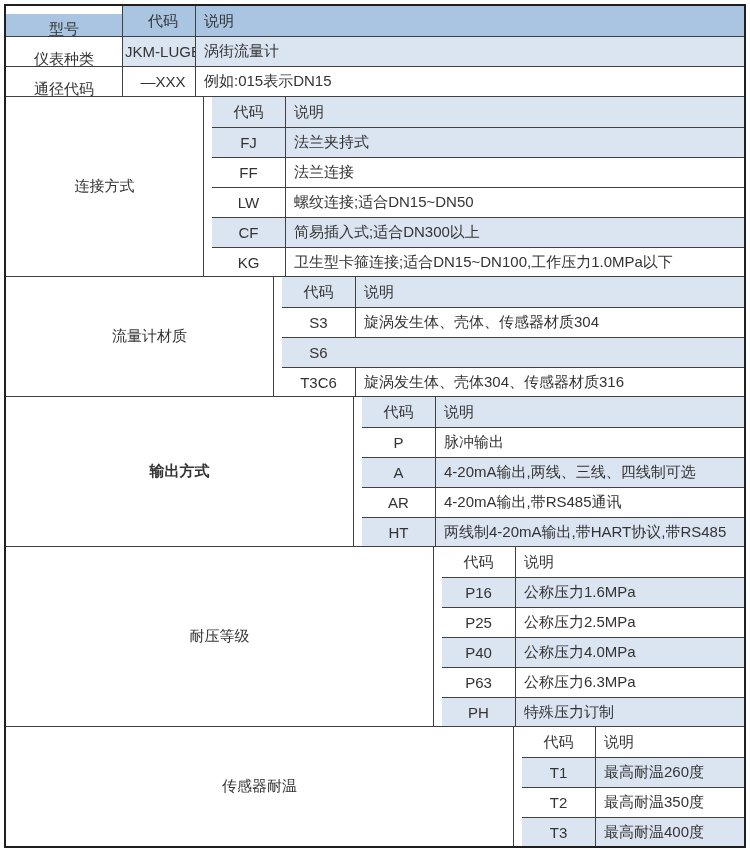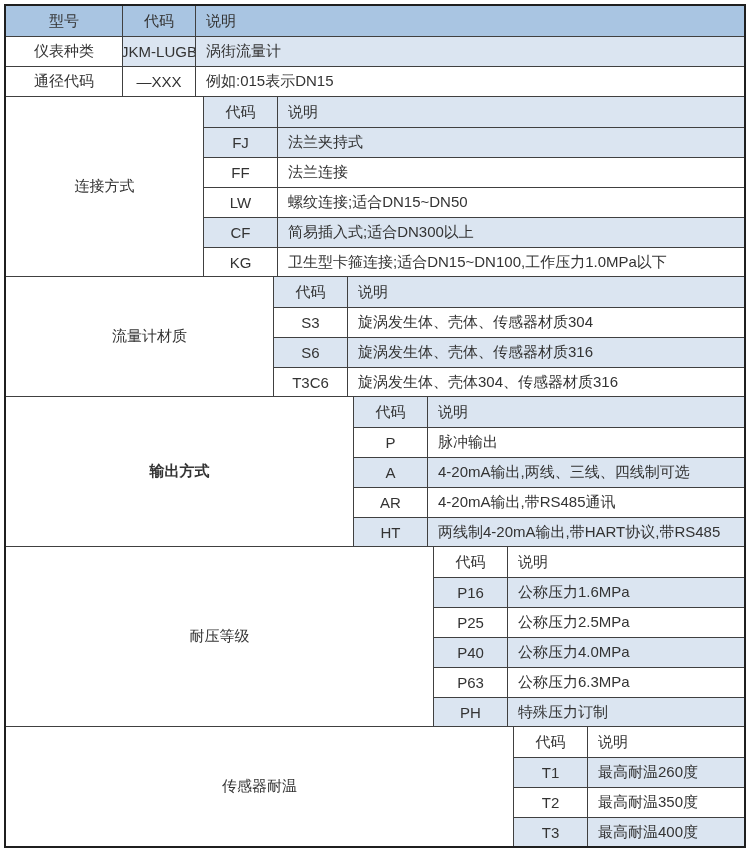--- a/index.html
+++ b/index.html
@@ -30,22 +30,22 @@
   .band.h150{height:150px;}
   .band.h180{height:180px;}
   .cell{
     display:flex;
     align-items:center;
     justify-content:center;
     height:100%;
     overflow:hidden;
     white-space:nowrap;
   }
-  .cell + .cell,.rows{border-left:1px solid var(--border);}
-  .label-main{width:116px;}
+  .cell + .cell,.rows{border-left:1px solid var(--border);padding-left:8px;}
+  .label-main{width:116px;margin-top:8px;}
   .code{width:73px;flex:0 0 73px;}
   .desc{flex:1;justify-content:flex-start;padding:0 10px;text-align:center;}
   .rows{flex:1;display:flex;flex-direction:column;}
   .nrow{display:flex;height:30px;flex:0 0 30px;}
   .nrow + .nrow{border-top:1px solid var(--border);}
   .seclabel{background:var(--row-bg);}
   .sw0{width:197px;flex:0 0 197px;}
   .sw1{width:267px;flex:0 0 267px;padding-left:20px;}
   .sw2{width:347px;flex:0 0 347px;font-weight:bold;}
   .sw3{width:427px;flex:0 0 427px;}
@@ -113,21 +113,20 @@
       <div class="nrow lt">
         <div class="cell code">代码</div>
         <div class="cell desc">说明</div>
       </div>
       <div class="nrow wh">
         <div class="cell code">S3</div>
         <div class="cell desc">旋涡发生体、壳体、传感器材质304</div>
       </div>
       <div class="nrow lt">
         <div class="cell code">S6</div>
-        <div class="cell desc">旋涡发生体、壳体、传感器材质316</div>
       </div>
       <div class="nrow wh">
         <div class="cell code">T3C6</div>
         <div class="cell desc">旋涡发生体、壳体304、传感器材质316</div>
       </div>
     </div>
   </div>
 
   <div class="band h150">
     <div class="cell seclabel sw2">输出方式</div>

